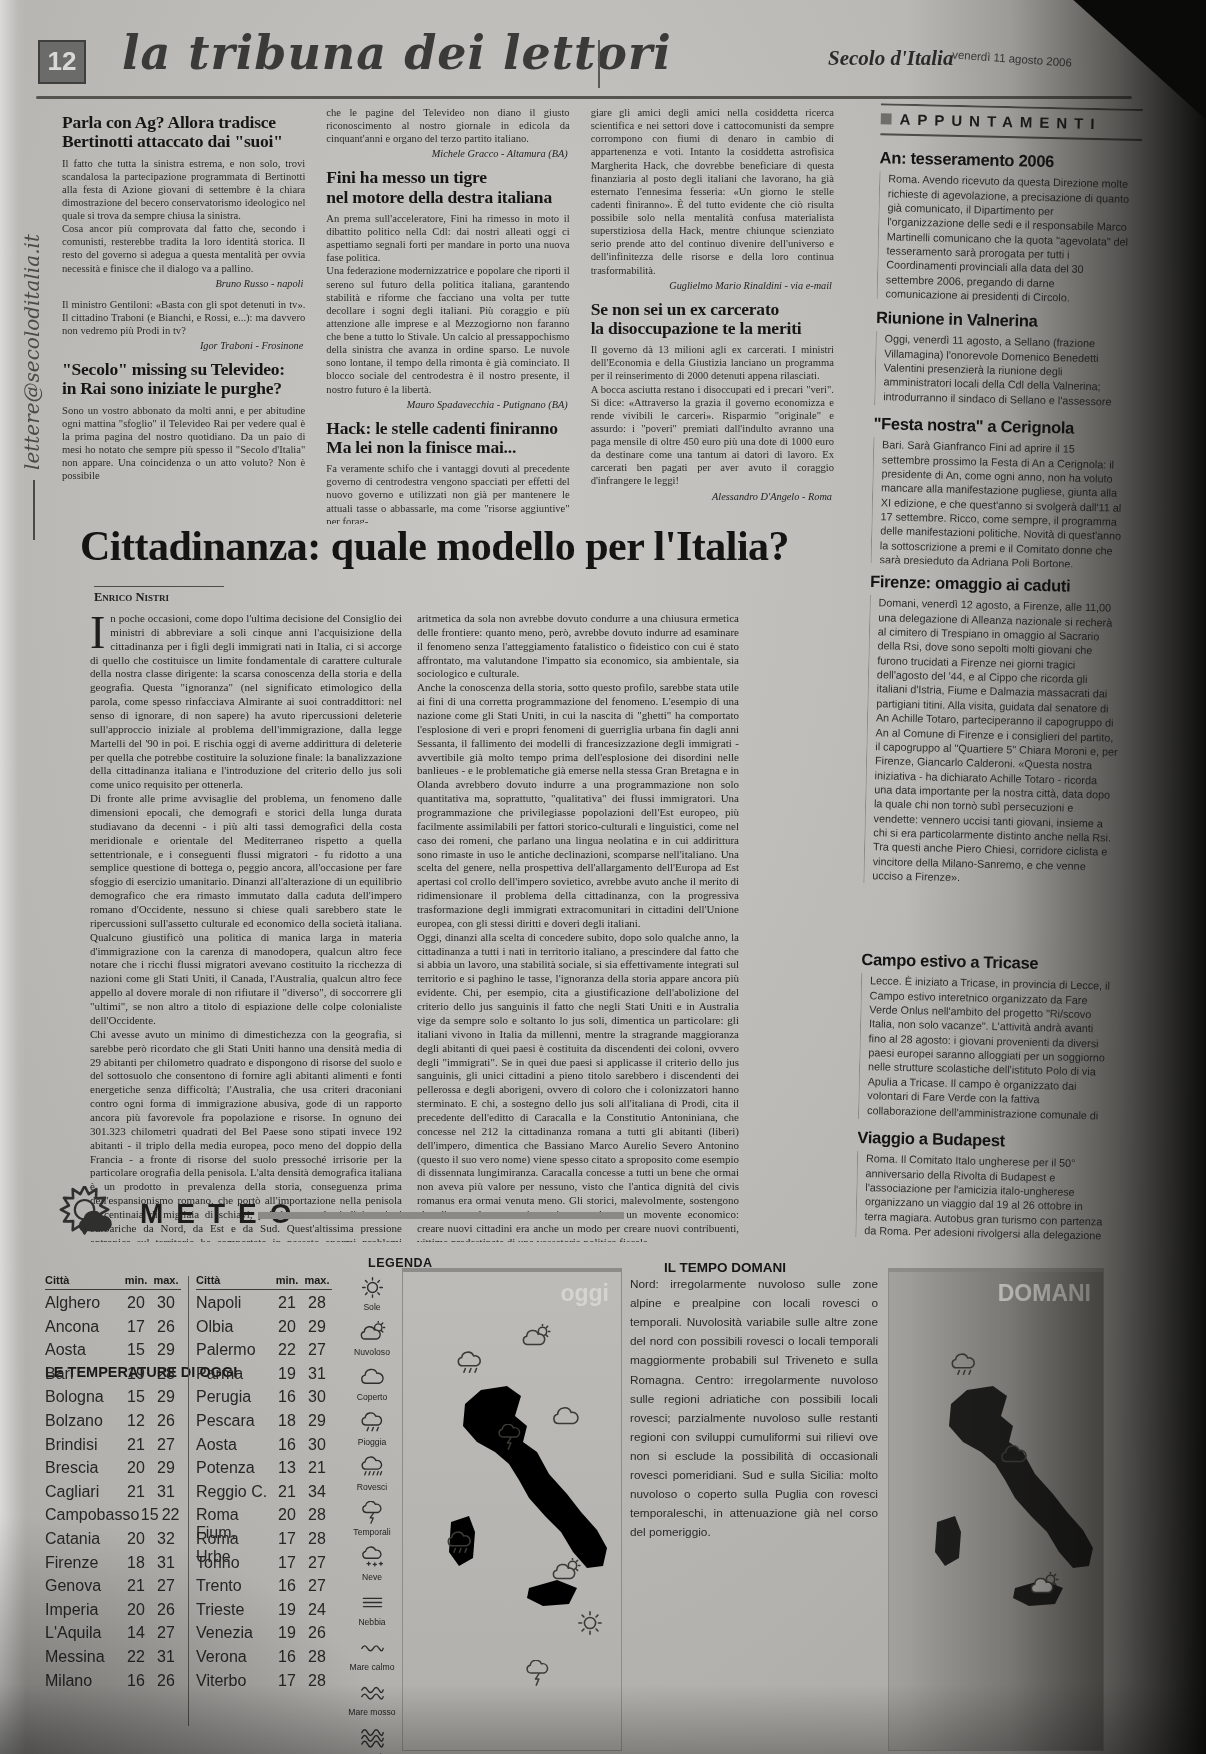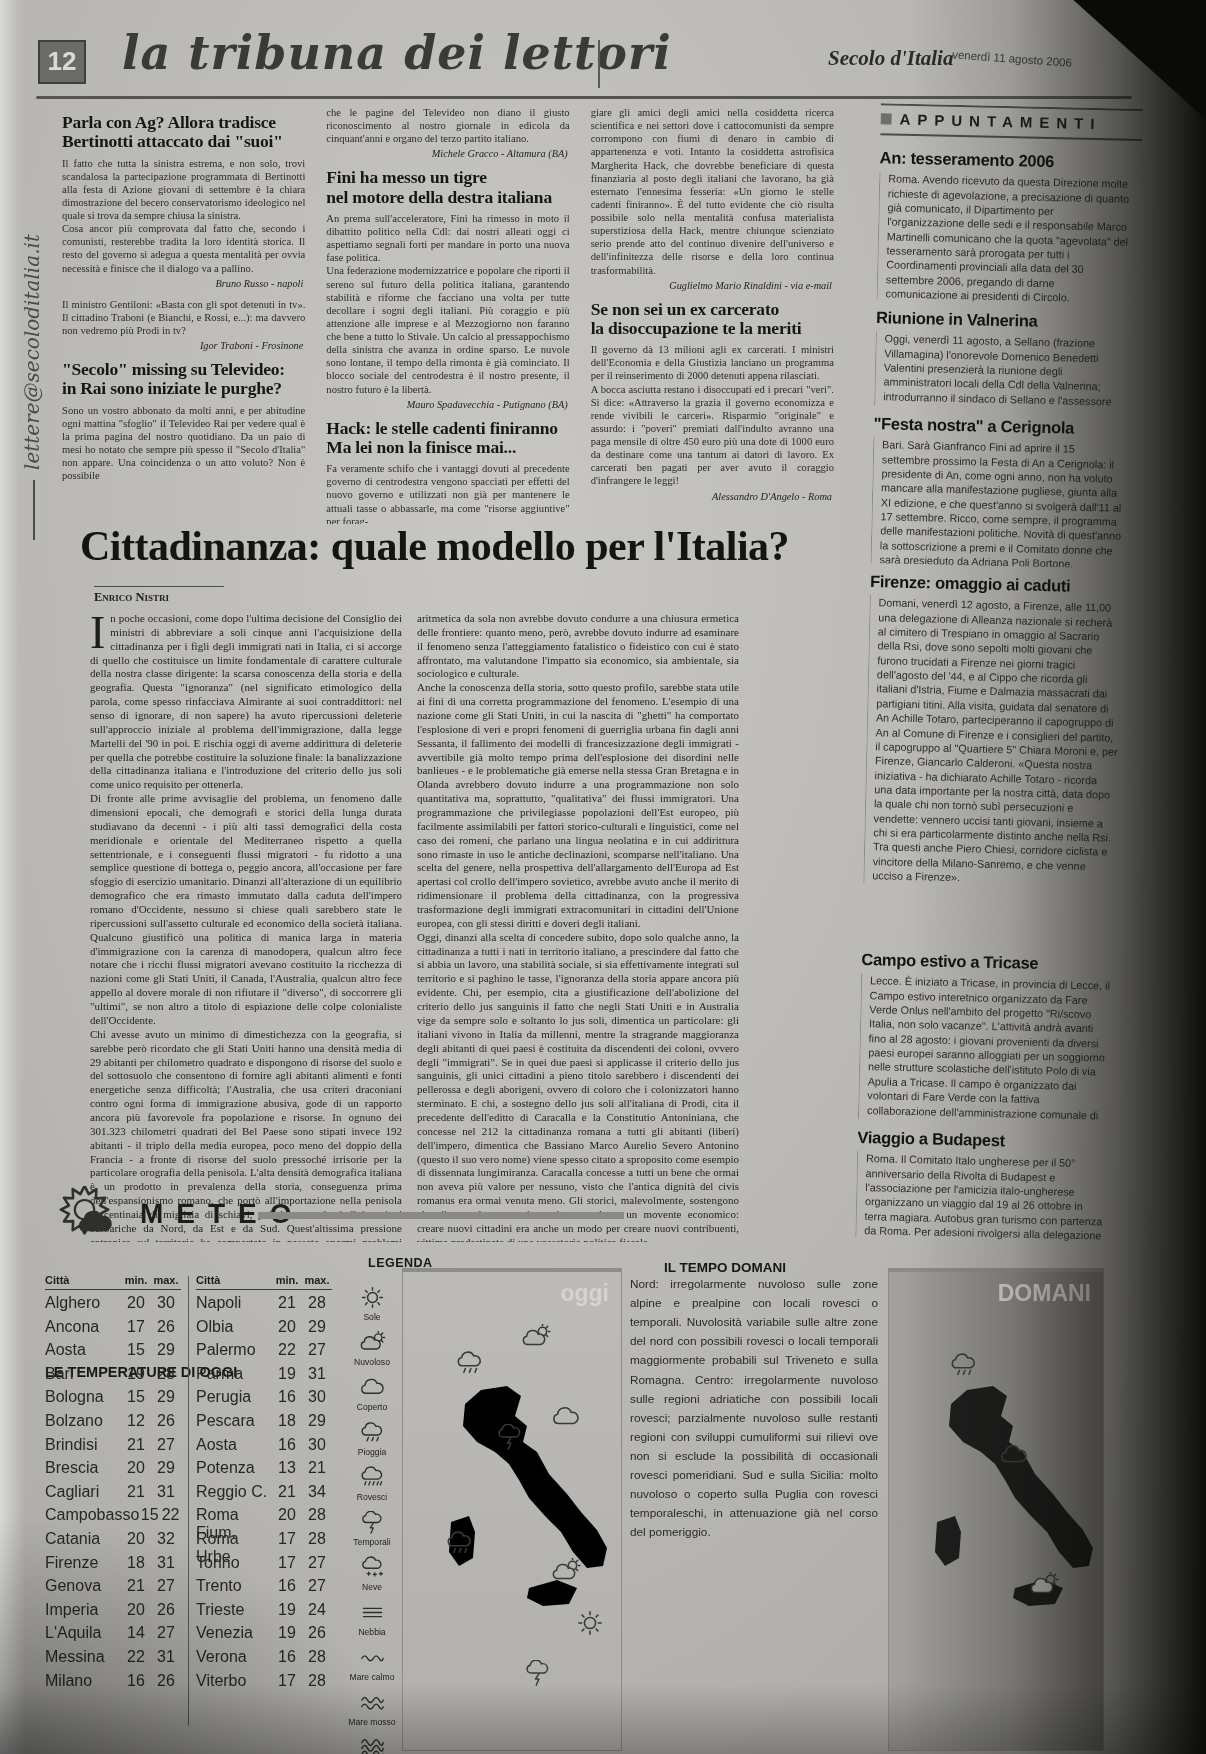--- a/index.html
+++ b/index.html
@@ -57,21 +57,21 @@
   .temps{position:absolute;left:45px;top:1274px;width:288px;height:452px;display:flex;
          font-family:"Liberation Sans",sans-serif;overflow:hidden;}
   .ttable{width:136px;}
   .tdiv{width:1px;background:#595955;margin:2px 7px 0 7px;}
   .thead{display:flex;font:700 11px "Liberation Sans",sans-serif;border-bottom:1.5px solid #3a3a36;
          padding-bottom:3px;margin-bottom:4px;color:#1c1c1a;}
   .trow{display:flex;font-size:16px;color:#262624;height:23.6px;}
   .tc.city{flex:1;}
   .tc.n{width:30px;text-align:center;}
   .legend{position:absolute;left:340px;top:1256px;width:64px;text-align:center;font-family:"Liberation Sans",sans-serif;}
-  .legend-title{font:700 12.5px "Liberation Sans",sans-serif;color:#181816;margin-bottom:16px;letter-spacing:.5px;padding-left:28px;}
+  .legend-title{font:700 12.5px "Liberation Sans",sans-serif;color:#181816;margin-bottom:6px;letter-spacing:.5px;padding-left:28px;}
   .litem{margin-bottom:9px;}
   .licon{width:27px;height:23px;stroke:#2e2e2c;fill:none;stroke-width:1.7;stroke-linecap:round;stroke-linejoin:round;}
   .llabel{font-size:8.6px;color:#222220;margin-top:-1px;}
   .mapbox{position:absolute;border:1px solid #8e8c88;border-top:4px solid #8e8c88;overflow:hidden;}
   .map-oggi{left:402px;top:1268px;width:218px;height:478px;background:linear-gradient(180deg,#bdbbb7,#b2b0ac);}
   .map-domani{left:888px;top:1268px;width:214px;height:478px;background:linear-gradient(90deg,#a3a19d,#7b7975);}
   .maplabel{position:absolute;top:8px;right:12px;font:700 23px "Liberation Sans",sans-serif;color:#d6d4d0;}
   .map-italy{position:absolute;left:8px;top:40px;width:200px;height:400px;}
   .wicon{position:absolute;width:30px;height:26px;stroke:#3a3a36;fill:none;stroke-width:1.7;
          stroke-linecap:round;stroke-linejoin:round;}

